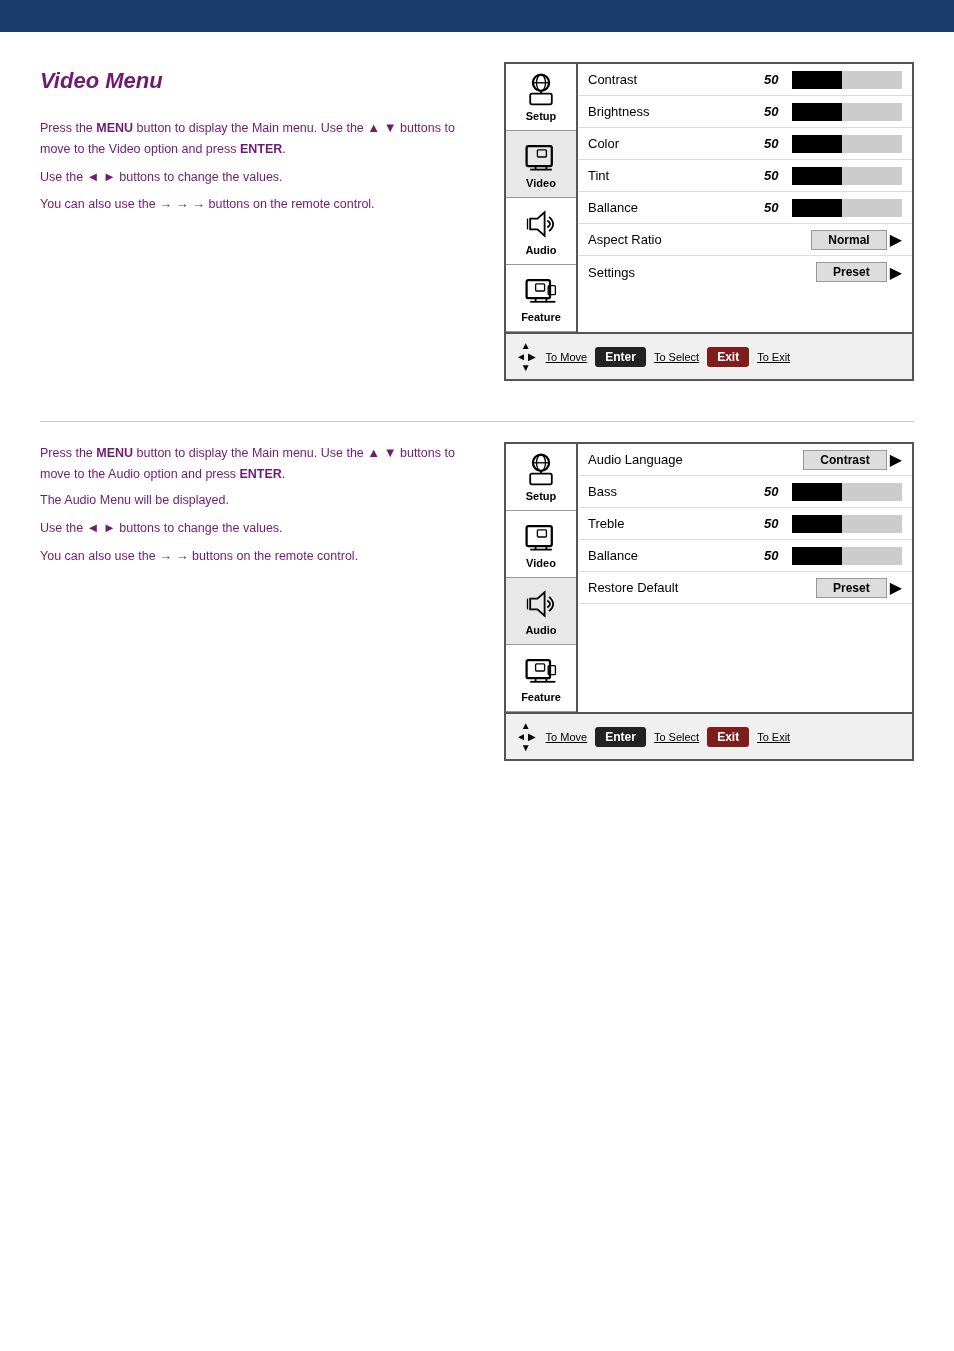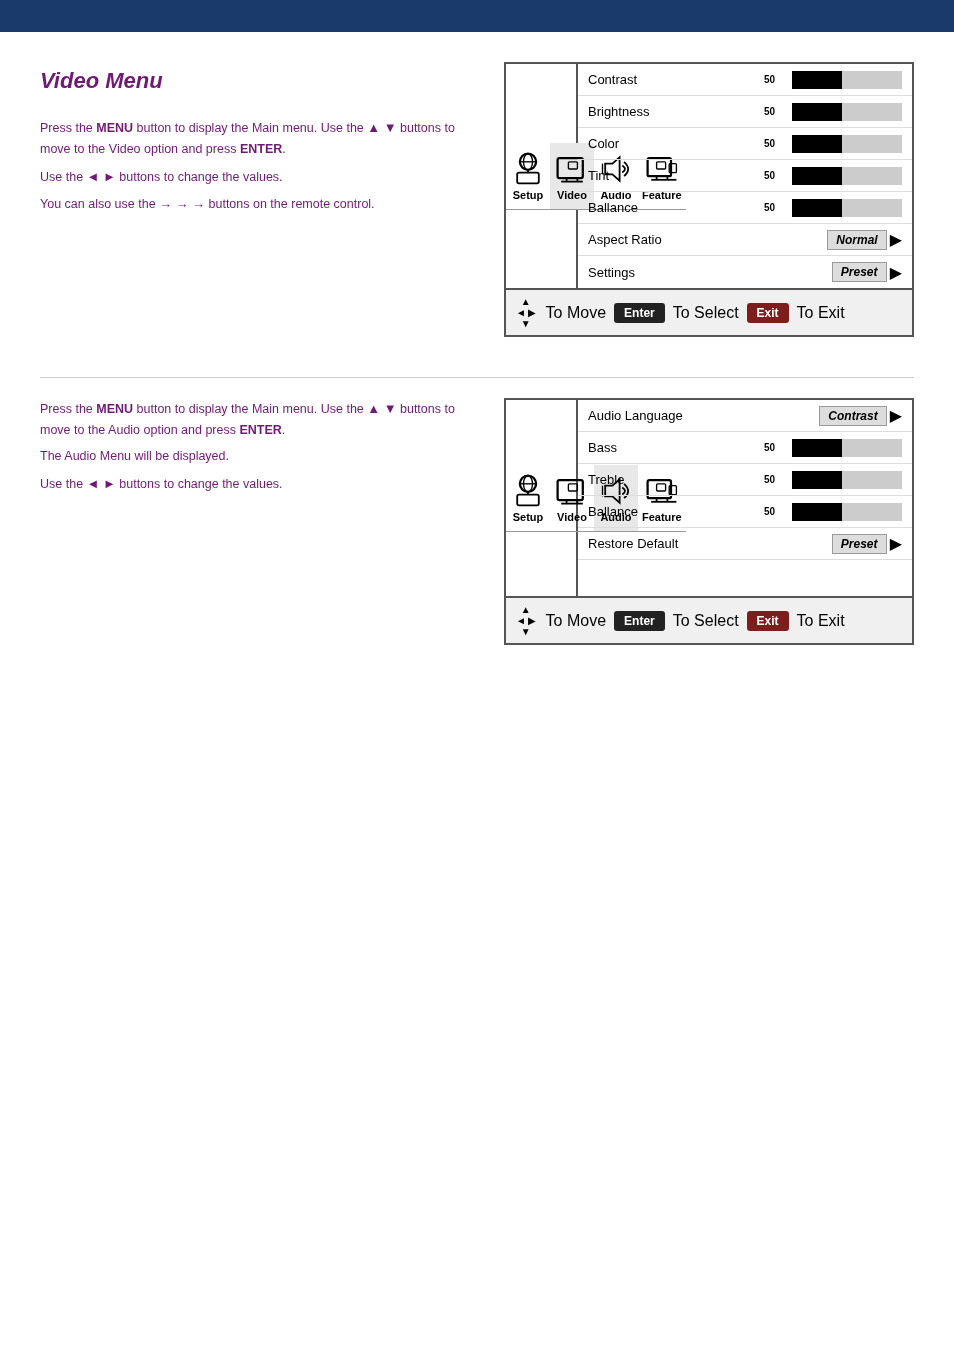--- a/index.html
+++ b/index.html
@@ -61,20 +61,21 @@
 
     .menu-inner {
       display: flex;
     }
 
     
     .menu-sidebar {
       width: 72px;
       border-right: 2px solid #555;
       display: flex;
+      flex-direction: column;
       align-items: center;
     }
 
     .sidebar-item {
       width: 100%;
       display: flex;
       flex-direction: column;
       align-items: center;
       padding: 8px 4px;
       border-bottom: 1px solid #999;
@@ -107,24 +108,25 @@
       border-bottom: none;
     }
 
     .row-label {
       flex: 1;
       font-size: 13px;
       font-weight: normal;
     }
 
     .row-value {
-      font-size: 10px;
+      font-size: 13px;
       font-weight: bold;
       margin-right: 6px;
       min-width: 22px;
+      font-style: italic;
     }
 
     .progress-bar-container {
       width: 110px;
       height: 18px;
       background: #ccc;
       display: flex;
       align-items: center;
     }
 
@@ -135,26 +137,25 @@
 
     .option-box {
       display: flex;
       align-items: center;
       gap: 3px;
     }
 
     .option-label {
       background: #ddd;
       border: 1px solid #999;
-      padding: 2px 8px;
+      padding: 2px 16px;
       font-size: 12px;
       font-weight: bold;
       min-width: 55px;
       text-align: center;
-      font-style: italic;
     }
 
     .chevron-right {
       font-size: 16px;
       color: #000;
     }
 
     
     .menu-bottom {
       border-top: 2px solid #555;
@@ -181,22 +182,23 @@
       font-weight: bold;
       border-radius: 3px;
       margin: 0 2px;
     }
 
     .nav-btn.exit-btn {
       background: #7f1d1d;
     }
 
     .nav-text {
-      font-size: 16px;
+      font-size: 11px;
       color: #000;
+      text-decoration: underline;
     }
 
     
     .instr-block {
       margin-bottom: 12px;
       font-size: 12.5px;
       line-height: 1.65;
     }
 
     .bold-word {
@@ -381,20 +383,25 @@
           <span class="arr">▲</span>
           <span class="arr">▼</span>
           buttons to move to the Audio option and press <span class="bold-word">ENTER</span>.
         </p>
         <p>The Audio Menu will be displayed.</p>
         <p>Use the
           <span class="arr">◄</span>
           <span class="arr">►</span>
           buttons to change the values.
         </p>
+        <p>You can also use the
+          <span class="arr">→</span>
+          <span class="arr">→</span>
+          buttons on the remote control.
+        </p>
       </div>
     </div>
 
     <div class="menu-box">
       <div class="menu-inner">
 
         <div class="menu-sidebar">
 
           <div class="sidebar-item">
             <svg class="icon-svg" viewBox="0 0 40 40">

